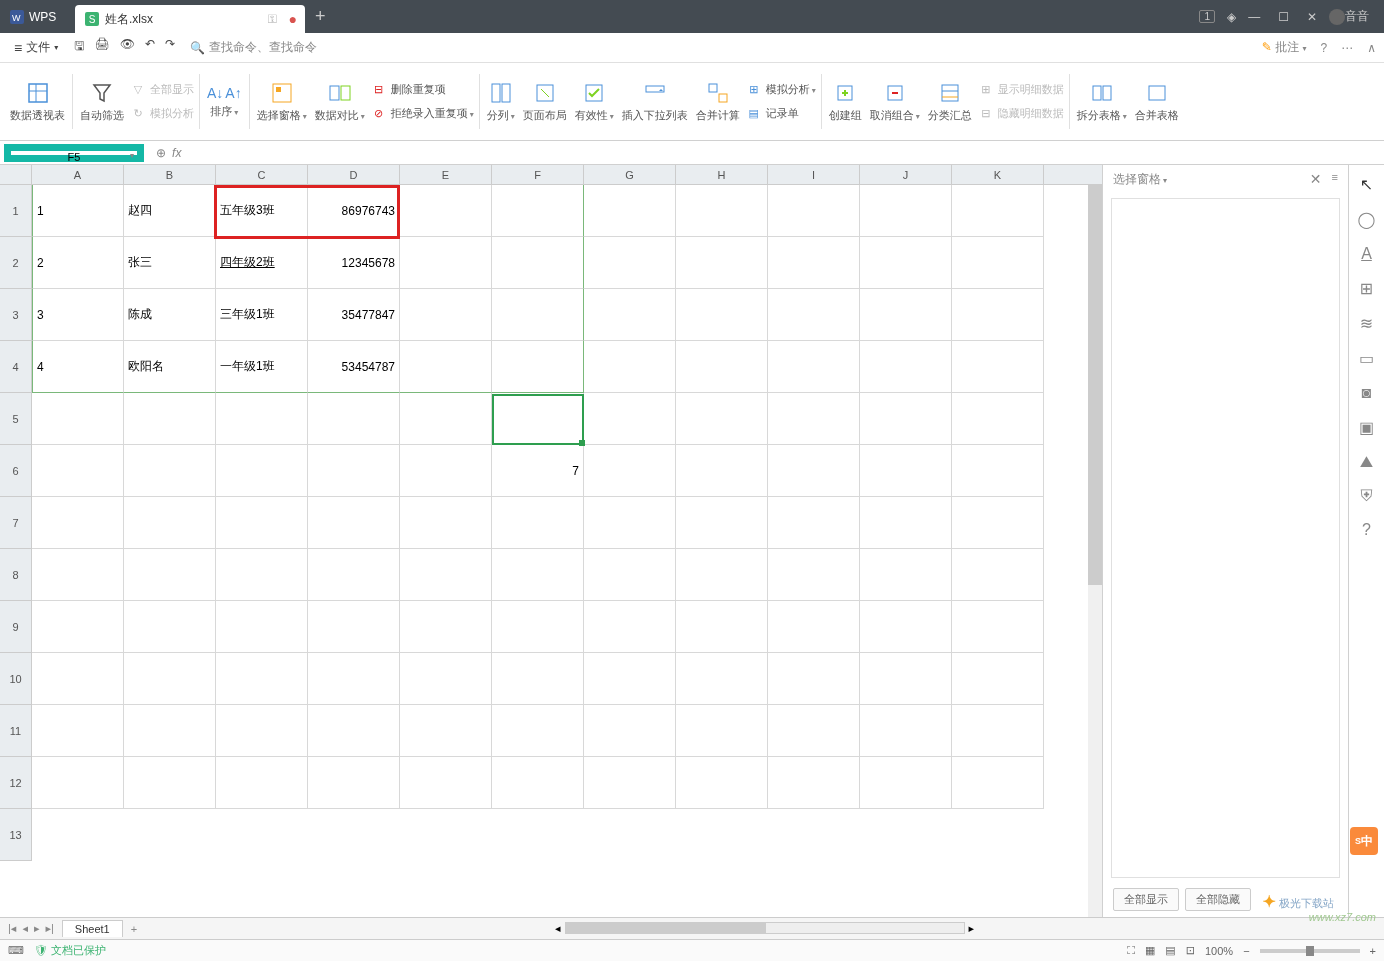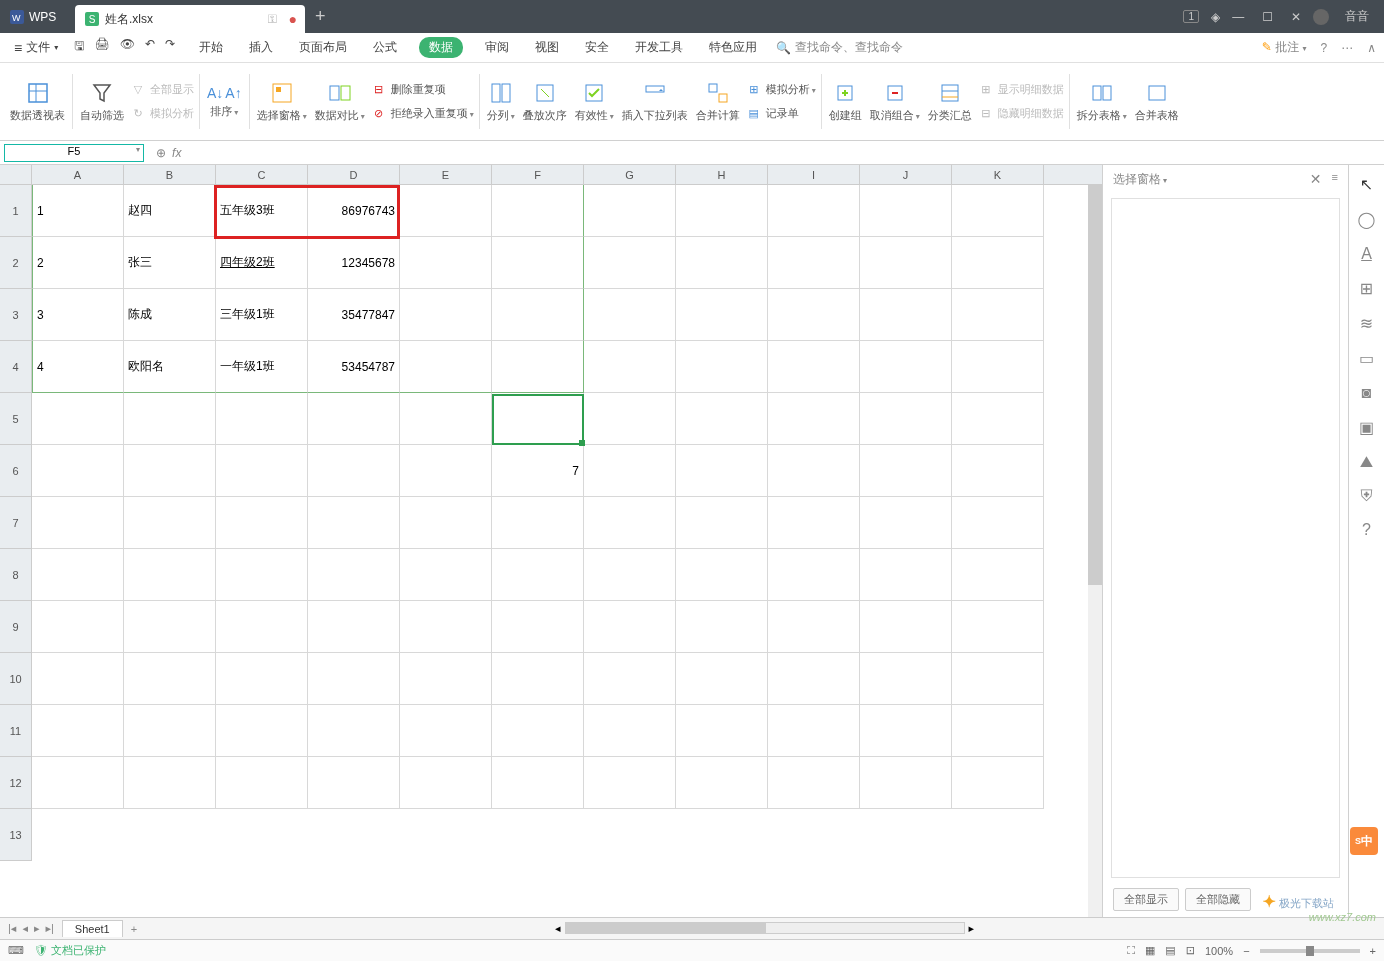--- a/index.html
+++ b/index.html
@@ -37,21 +37,21 @@
 .ribbon-big { display: flex; flex-direction: column; align-items: center; gap: 3px; cursor: pointer; padding: 4px 4px; }
 .ribbon-big .icon { width: 24px; height: 24px; display: flex; align-items: center; justify-content: center; }
 .ribbon-small-col { display: flex; flex-direction: column; gap: 4px; justify-content: center; height: 100%; }
 .ribbon-small { display: flex; align-items: center; gap: 4px; cursor: pointer; padding: 2px; }
 .ribbon-small .icon { width: 16px; height: 16px; display: flex; align-items: center; justify-content: center; }
 .ribbon-sep { width: 1px; height: 55px; background: #e0e0e0; margin: 0 3px; }
 .disabled { color: #bbb; }
 
 
 .formula-bar { height: 24px; border-bottom: 1px solid #d0d0d0; display: flex; align-items: center; font-size: 12px; }
-.name-box { width: 140px; border: 1px solid #14b8a6; margin: 2px 4px; height: 18px; text-align: center; font-size: 11px; background: #fff; position: relative; }
+.name-box { width: 140px; border: 7px solid #14b8a6; margin: 2px 4px; height: 18px; text-align: center; font-size: 11px; background: #fff; position: relative; }
 .name-box::after { content: "▾"; position: absolute; right: 3px; font-size: 8px; color: #888; }
 .fx-box { padding: 0 8px; color: #888; display: flex; gap: 6px; }
 .formula-input { flex: 1; border: none; height: 20px; padding: 0 4px; }
 
 
 .main { display: flex; height: calc(100% - 33px - 30px - 78px - 24px - 22px - 22px); }
 .grid-area { flex: 1; position: relative; overflow: hidden; }
 .side-panel { width: 246px; border-left: 1px solid #d0d0d0; display: flex; flex-direction: column; font-size: 12px; }
 .side-icons { width: 36px; border-left: 1px solid #d0d0d0; display: flex; flex-direction: column; align-items: center; gap: 16px; padding-top: 10px; color: #888; }
 .side-icons > * { cursor: pointer; }
@@ -125,52 +125,40 @@
   </div>
   <div class="new-tab">+</div>
   <div class="titlebar-right">
     <span class="badge-one">1</span>
     <span>◈</span>
     <div class="win-controls">
       <span>—</span>
       <span>☐</span>
       <span>✕</span>
     </div>
-    <span style="display:flex;align-items:center;gap:16px">
+    <span style="display:flex;align-items:center;gap:0">
         <span style="width:16px;height:16px;background:#666;border-radius:50%;display:inline-block"></span>
         <span>音音</span>
       </span>
   </div>
 </div>
 
 <div class="menubar">
   <div class="menu-file">
     <span class="hamburger">≡</span>
     <span>文件</span>
     <span style="font-size:8px">▾</span>
   </div>
   <div class="menu-qat">
     <span>🖫</span>
     <span>🖨</span>
     <span>👁</span>
     <span>↶</span>
     <span>↷</span>
   </div>
-  <div class="menu-tabs">
-    <span class="mtab">开始</span>
-    <span class="mtab">插入</span>
-    <span class="mtab">页面布局</span>
-    <span class="mtab">公式</span>
-    <span class="mtab active">数据</span>
-    <span class="mtab">审阅</span>
-    <span class="mtab">视图</span>
-    <span class="mtab">安全</span>
-    <span class="mtab">开发工具</span>
-    <span class="mtab">特色应用</span>
-  </div>
   <div class="menu-search">
     <span>🔍</span>
     <span>查找命令、查找命令</span>
   </div>
   <div class="menu-right">
     <span><span style="color:#f90">✎</span> <span>批注</span> <span style="font-size:8px">▾</span></span>
     <span>?</span>
     <span>⋯</span>
     <span>∧</span>
   </div>
@@ -253,21 +241,21 @@
       </span>
       <span class="dropdown-arrow">分列</span>
     </div>
   <div class="ribbon-big">
       <span class="icon">
         <svg width="24" height="24">
           <rect x="4" y="4" width="16" height="16" fill="none" stroke="#4a90d9"></rect>
           <path d="M8 8 L16 16" stroke="#7ed321"></path>
         </svg>
       </span>
-      <span>叠放次序</span>
+      <span>页面布局</span>
     </div>
   <div class="ribbon-big">
       <span class="icon">
         <svg width="24" height="24">
           <rect x="4" y="4" width="16" height="16" fill="none" stroke="#4a90d9"></rect>
           <path d="M7 12 L10 15 L17 8" stroke="#7ed321" fill="none" stroke-width="2"></path>
         </svg>
       </span>
       <span class="dropdown-arrow">有效性</span>
     </div>

